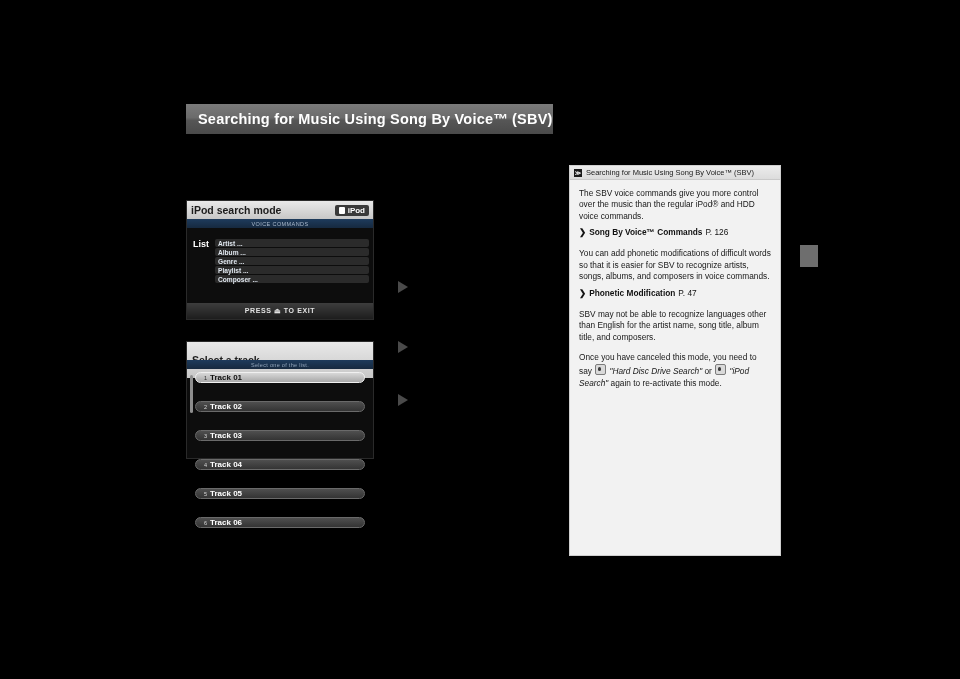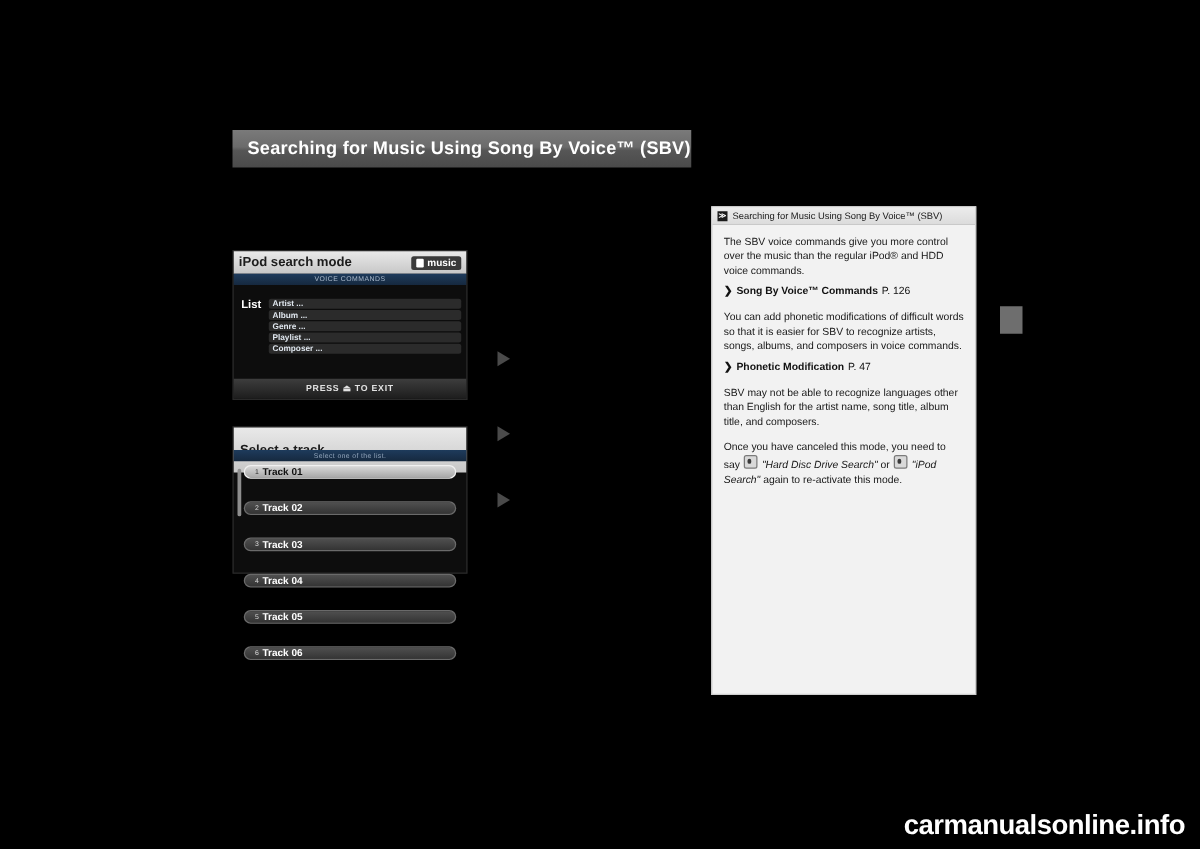--- a/index.html
+++ b/index.html
@@ -354,21 +354,21 @@
 
   <div class="title-bar">Searching for Music Using Song By Voice™ (SBV)</div>
 
   <div class="side-tab"></div>
 
   <div class="shot shot1">
     <div class="hdr">
       <span class="t">iPod search mode</span>
       <span class="ipod-badge">
         <span class="sq"></span>
-        <span>music</span>
+        <span>iPod</span>
       </span>
     </div>
     <div class="subbar">VOICE COMMANDS</div>
     <div class="cols">
       <div class="col">
         <span class="hd">List</span>
         <div class="itemwrap">
           <span class="it">Artist ...</span>
           <span class="it">Album ...</span>
           <span class="it">Genre ...</span>
@@ -442,15 +442,14 @@
         <span class="talk-icon"></span>
         <span class="ital">"Hard Disc Drive Search"</span>
         <span>or</span>
         <span class="talk-icon"></span>
         <span class="ital">"iPod Search"</span>
         <span>again to re-activate this mode.</span>
       </p>
     </div>
   </div>
 
-  <div class="watermark">carmanualsonline.info</div>
 
 </div>
 
 </body></html>

